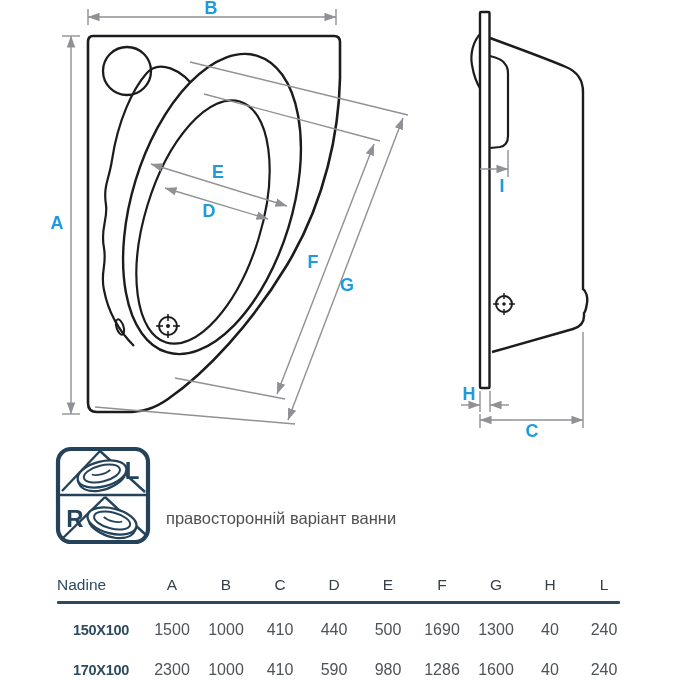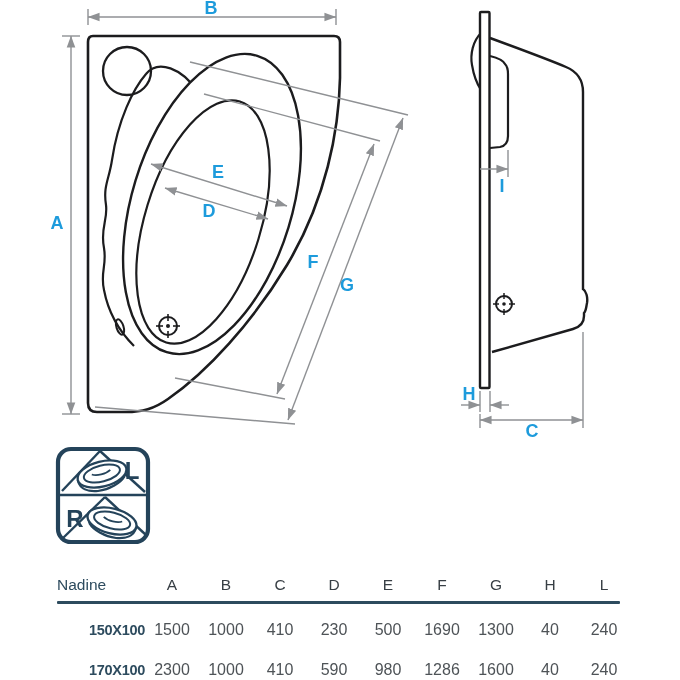--- a/index.html
+++ b/index.html
@@ -9,21 +9,21 @@
   .variants-icon-svg{position:absolute;left:55px;top:446px;}
   .variant-label{position:absolute;left:166px;width:330px;font-size:16.5px;color:#4f4f4f;}
   .variant-label.first{top:459px;}
   .variant-label.second{top:509px;}
   .spec-table{position:absolute;left:57px;top:576px;width:566px;}
   .t-row{display:grid;grid-template-columns:88px repeat(9,54px);align-items:center;}
   .t-head .t-name{font-size:15.5px;color:#2d4b5e;text-align:left;}
   .t-head .t-col{font-size:15.5px;color:#383f45;text-align:center;}
   .t-rule{height:3px;background:#2d4b5e;margin-top:7px;width:563px;border-radius:1px;}
   .t-data{margin-top:17px;}
-  .t-data .t-size{font-size:14.5px;font-weight:bold;color:#2d4b5e;text-align:right;letter-spacing:-0.3px;}
+  .t-data .t-size{font-size:14.5px;font-weight:bold;color:#2d4b5e;text-align:center;letter-spacing:-0.3px;}
   .t-data .t-val{font-size:16px;color:#4e5357;text-align:center;}
   .t-data + .t-data{margin-top:22px;}
   .blk{stroke:#1c1c1e;fill:none;}
   .blkf{stroke:#1c1c1e;fill:#ffffff;}
   .dim{stroke:#8f9194;stroke-width:1.4;fill:none;}
   .lbl{fill:#1d9bdc;font-weight:bold;font-size:18px;text-anchor:middle;}
   .nvy{stroke:#24435a;fill:none;}
   .nvyf{stroke:#24435a;fill:#ffffff;}
 </style>
 </head>
@@ -167,41 +167,42 @@
       <g transform="translate(57,75) scale(-1,1) rotate(-14)">
         <path class="nvyf" stroke-width="2.2" d="M -25,1 C -25,9 -18,14 -8,15.5 C 4,17 16,13 21,8 L 25,1 Z"></path>
         <ellipse class="nvyf" stroke-width="2.3" cx="0" cy="0" rx="25" ry="12.5"></ellipse>
         <ellipse class="nvyf" stroke-width="2" cx="0" cy="-0.5" rx="18.5" ry="8"></ellipse>
         <path class="nvy" stroke-width="1.8" d="M -10,-2 C -6,1 4,1 9,-2"></path>
       </g>
       <text x="20" y="81" text-anchor="middle" fill="#24435a" font-size="24" font-weight="bold">R</text>
     </g>
   </svg>
 
+  <div class="variant-label second">правосторонній варіант ванни</div>
 
   <div class="spec-table">
     <div class="t-row t-head">
       <div class="t-name">Nadine</div>
       <div class="t-col">A</div>
       <div class="t-col">B</div>
       <div class="t-col">C</div>
       <div class="t-col">D</div>
       <div class="t-col">E</div>
       <div class="t-col">F</div>
       <div class="t-col">G</div>
       <div class="t-col">H</div>
       <div class="t-col">L</div>
     </div>
     <div class="t-rule"></div>
     <div class="t-row t-data">
       <div class="t-size">150X100</div>
       <div class="t-val">1500</div>
       <div class="t-val">1000</div>
       <div class="t-val">410</div>
-      <div class="t-val">230</div>
+      <div class="t-val">440</div>
       <div class="t-val">500</div>
       <div class="t-val">1690</div>
       <div class="t-val">1300</div>
       <div class="t-val">40</div>
       <div class="t-val">240</div>
     </div>
     <div class="t-row t-data">
       <div class="t-size">170X100</div>
       <div class="t-val">2300</div>
       <div class="t-val">1000</div>

